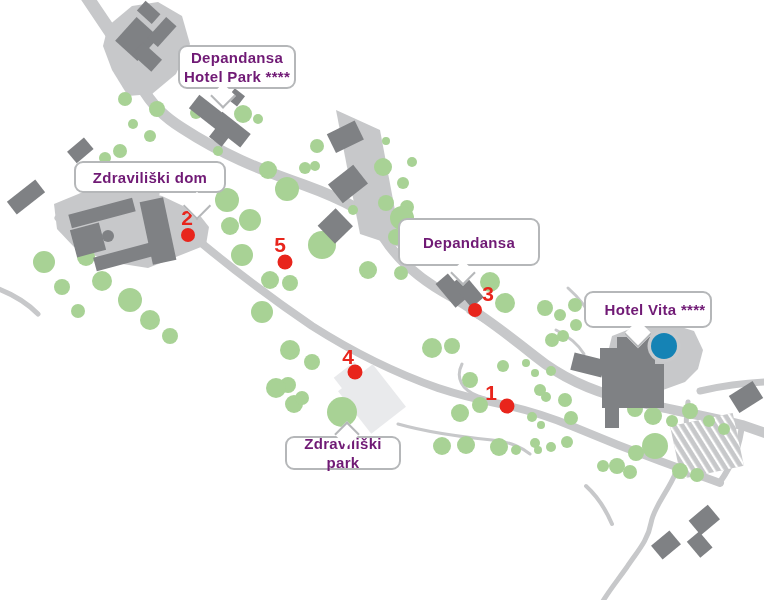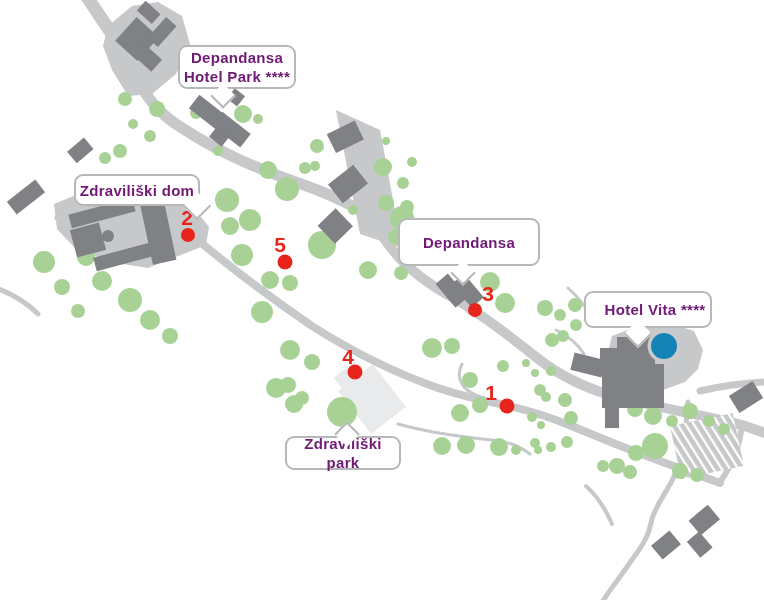--- a/index.html
+++ b/index.html
@@ -246,21 +246,21 @@
       </g>
     </g>
   </svg>
 
   <div class="callout" style="left:178px;top:45px;width:118px;height:44px;">
     <span>Depandansa</span>
     <span>Hotel Park ****</span>
   </div>
   <div class="tail down" style="left:214px;top:87px;"></div>
 
-  <div class="callout" style="left:74px;top:174px;width:126px;height:32px;">
+  <div class="callout" style="left:74px;top:161px;width:152px;height:32px;">
     <span>Zdraviliški dom</span>
   </div>
   <div class="tail down" style="left:187px;top:196px;width:18px;height:18px;"></div>
 
   <div class="callout" style="left:398px;top:218px;width:142px;height:48px;">
     <span>Depandansa</span>
   </div>
   <div class="tail down" style="left:454px;top:264px;"></div>
 
   <div class="callout" style="left:584px;top:291px;width:128px;height:37px;padding-left:14px;">

